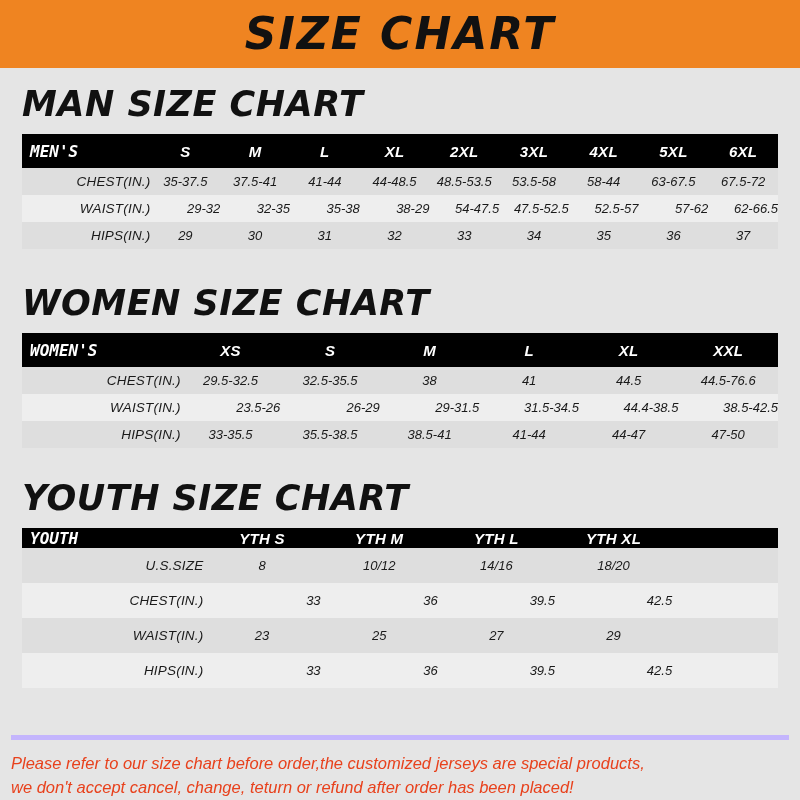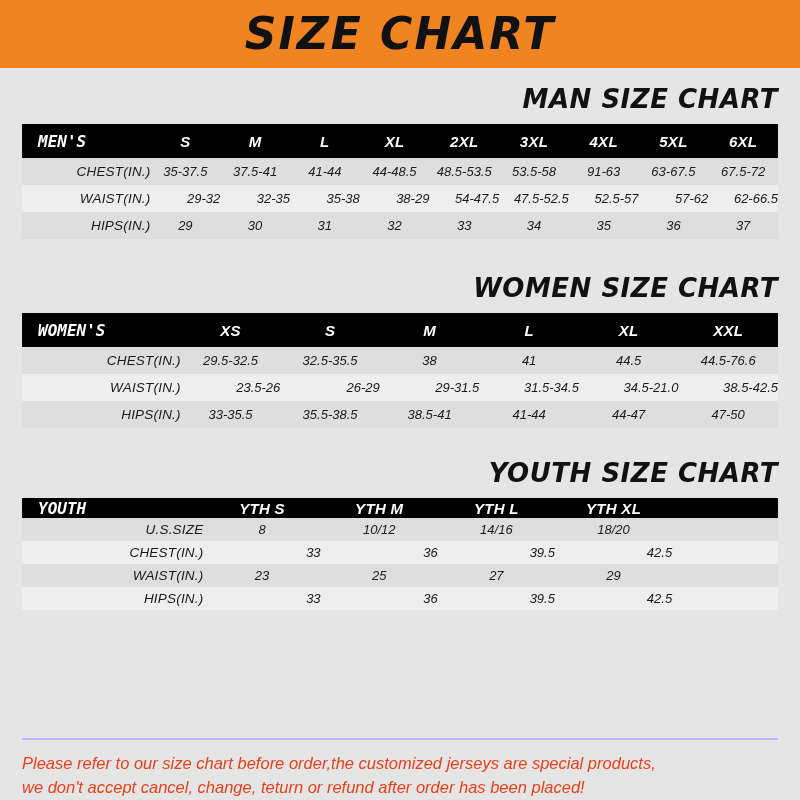--- a/index.html
+++ b/index.html
@@ -37,24 +37,24 @@
     color: #111;
     line-height: 1;
   }
   
   .content {
     flex: 1;
     padding: 0 22px;
     position: relative;
   }
   .section-title {
-    text-align: right;
+    text-align: left;
     font-family: "DejaVu Sans", sans-serif;
     font-weight: bold;
-    font-size: 26px;
+    font-size: 35px;
     letter-spacing: 0.5px;
     color: #111;
     margin: 16px 0 10px 0;
   }
   .section-title.women { margin-top: 34px; }
   .section-title.youth { margin-top: 30px; }
 
   table.chart {
     width: 100%;
     border-collapse: collapse;
@@ -72,43 +72,43 @@
   table.chart thead th {
     background: #000;
     color: #fff;
     font-weight: bold;
     font-size: 15px;
     height: 34px;
     letter-spacing: 0.3px;
   }
   table.chart thead th.row-head {
     text-align: left;
-    padding-left: 16px;
+    padding-left: 8px;
     font-family: "DejaVu Sans Mono", monospace;
     font-weight: bold;
     font-size: 16px;
     letter-spacing: 0px;
   }
   table.chart tbody td.row-head {
     text-align: right;
     font-family: "Liberation Sans", sans-serif;
     font-size: 13.5px;
     letter-spacing: 0.2px;
   }
   tr.stripe-a td { background: #dedede; }
   tr.stripe-b td { background: #eeeeee; text-align: right; }
 
   
   table.youth thead th { height: 20px; font-size: 15px; }
-  table.youth td { height: 23px; }
+  table.youth td { height: 35px; }
 
   
   .footer-note {
-    border-top: 2px solid #c4b5fd;
-    margin: 0 22px;
+    border-top: 5px solid #c4b5fd;
+    margin: 0 11px;
     padding: 12px 0 0 0;
   }
   .footer-note p {
     margin: 0;
     color: #e8411c;
     font-size: 16.5px;
     line-height: 1.45;
     text-align: left;
     font-family: "Liberation Sans", sans-serif;
   }
@@ -142,21 +142,21 @@
       </thead>
       <tbody>
         <tr class="stripe-a">
           <td class="row-head">CHEST(IN.)</td>
           <td>35-37.5</td>
           <td>37.5-41</td>
           <td>41-44</td>
           <td>44-48.5</td>
           <td>48.5-53.5</td>
           <td>53.5-58</td>
-          <td>91-63</td>
+          <td>58-44</td>
           <td>63-67.5</td>
           <td>67.5-72</td>
         </tr>
         <tr class="stripe-b">
           <td class="row-head">WAIST(IN.)</td>
           <td>29-32</td>
           <td>32-35</td>
           <td>35-38</td>
           <td>38-29</td>
           <td>54-47.5</td>
@@ -202,21 +202,21 @@
           <td>41</td>
           <td>44.5</td>
           <td>44.5-76.6</td>
         </tr>
         <tr class="stripe-b">
           <td class="row-head">WAIST(IN.)</td>
           <td>23.5-26</td>
           <td>26-29</td>
           <td>29-31.5</td>
           <td>31.5-34.5</td>
-          <td>34.5-21.0</td>
+          <td>44.4-38.5</td>
           <td>38.5-42.5</td>
         </tr>
         <tr class="stripe-a">
           <td class="row-head">HIPS(IN.)</td>
           <td>33-35.5</td>
           <td>35.5-38.5</td>
           <td>38.5-41</td>
           <td>41-44</td>
           <td>44-47</td>
           <td>47-50</td>

